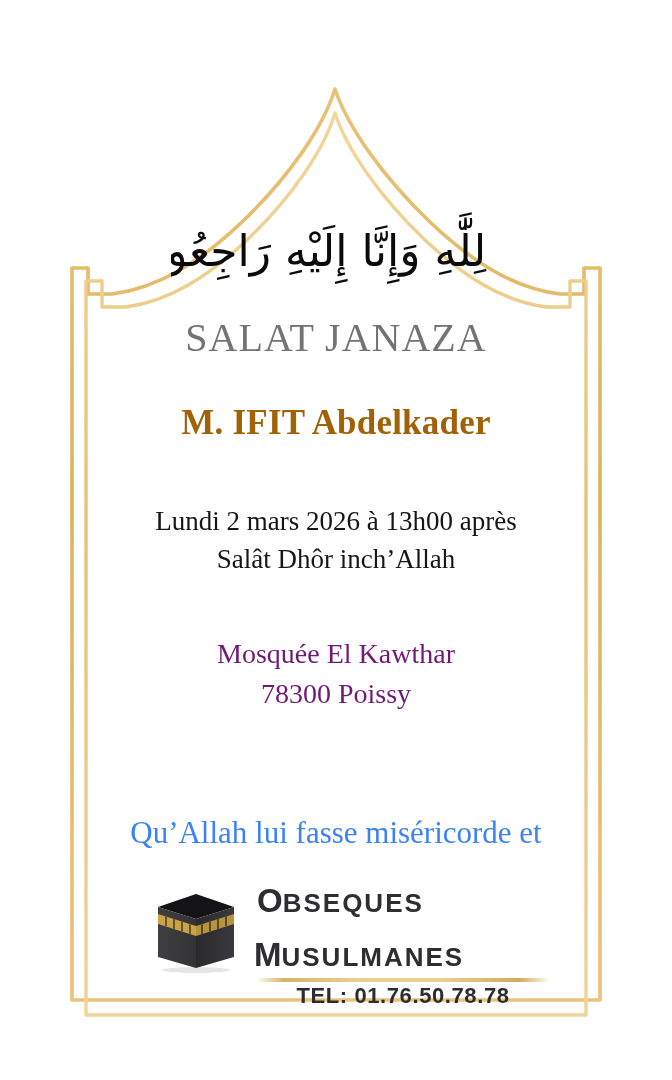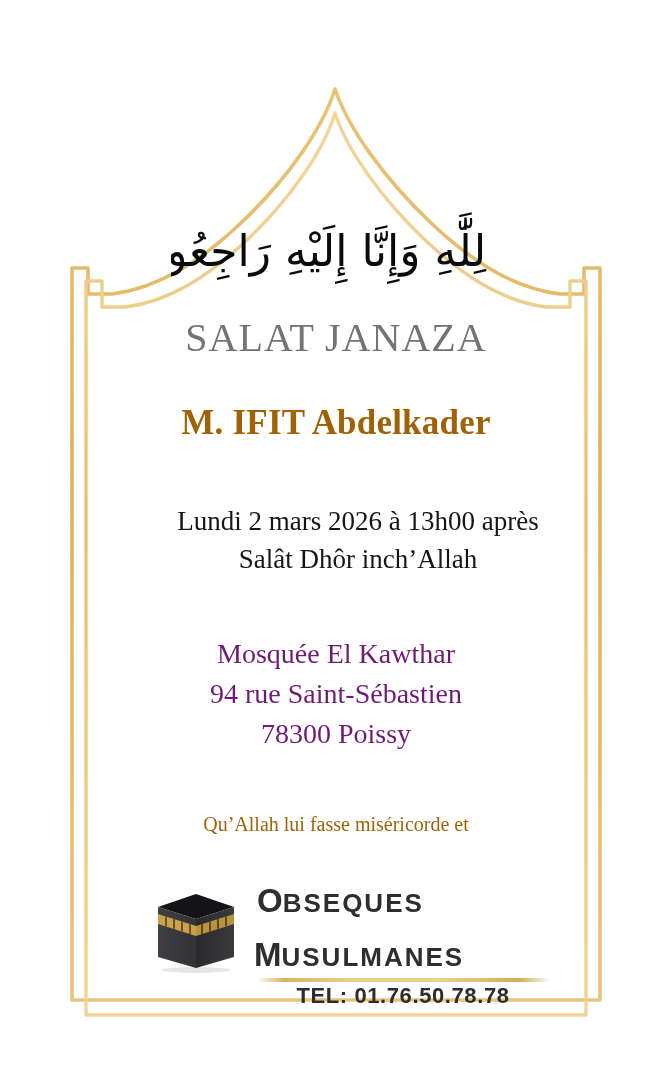--- a/index.html
+++ b/index.html
@@ -84,40 +84,39 @@
   }
 
   .datetime-block {
     position: absolute;
     top: 502px;
     left: 0;
     width: 100%;
     font-size: 27px;
     color: #16161a;
     line-height: 1.42;
-    padding-left: 22px;
   }
 
   .address-block {
     position: absolute;
     top: 634px;
     left: 0;
     width: 100%;
     font-size: 28px;
     color: #701a75;
     line-height: 1.43;
   }
 
   .dua-block {
     position: absolute;
     top: 810px;
     left: 0;
     width: 100%;
-    font-size: 20px;
-    color: #a16207;
+    font-size: 31px;
+    color: #3b82f6;
     line-height: 1.47;
   }
 
   
   #logo-lockup {
     position: absolute;
     top: 884px;
     left: 0;
     width: 100%;
     height: 110px;
@@ -247,21 +246,20 @@
 
     <div class="deceased-name">M. IFIT Abdelkader</div>
 
     <div class="datetime-block">
       <div>Lundi 2 mars 2026 à 13h00 après</div>
       <div>Salât Dhôr inch’Allah</div>
     </div>
 
     <div class="address-block">
       <div>Mosquée El Kawthar</div>
-      <div>94 rue Saint-Sébastien</div>
       <div>78300 Poissy</div>
     </div>
 
     <div class="dua-block">
       <div>Qu’Allah lui fasse miséricorde et</div>
     </div>
 
     <div id="logo-lockup">
 
       <svg id="kaaba-icon" viewBox="0 0 92 86" width="92" height="86" xmlns="http://www.w3.org/2000/svg" aria-hidden="true">

